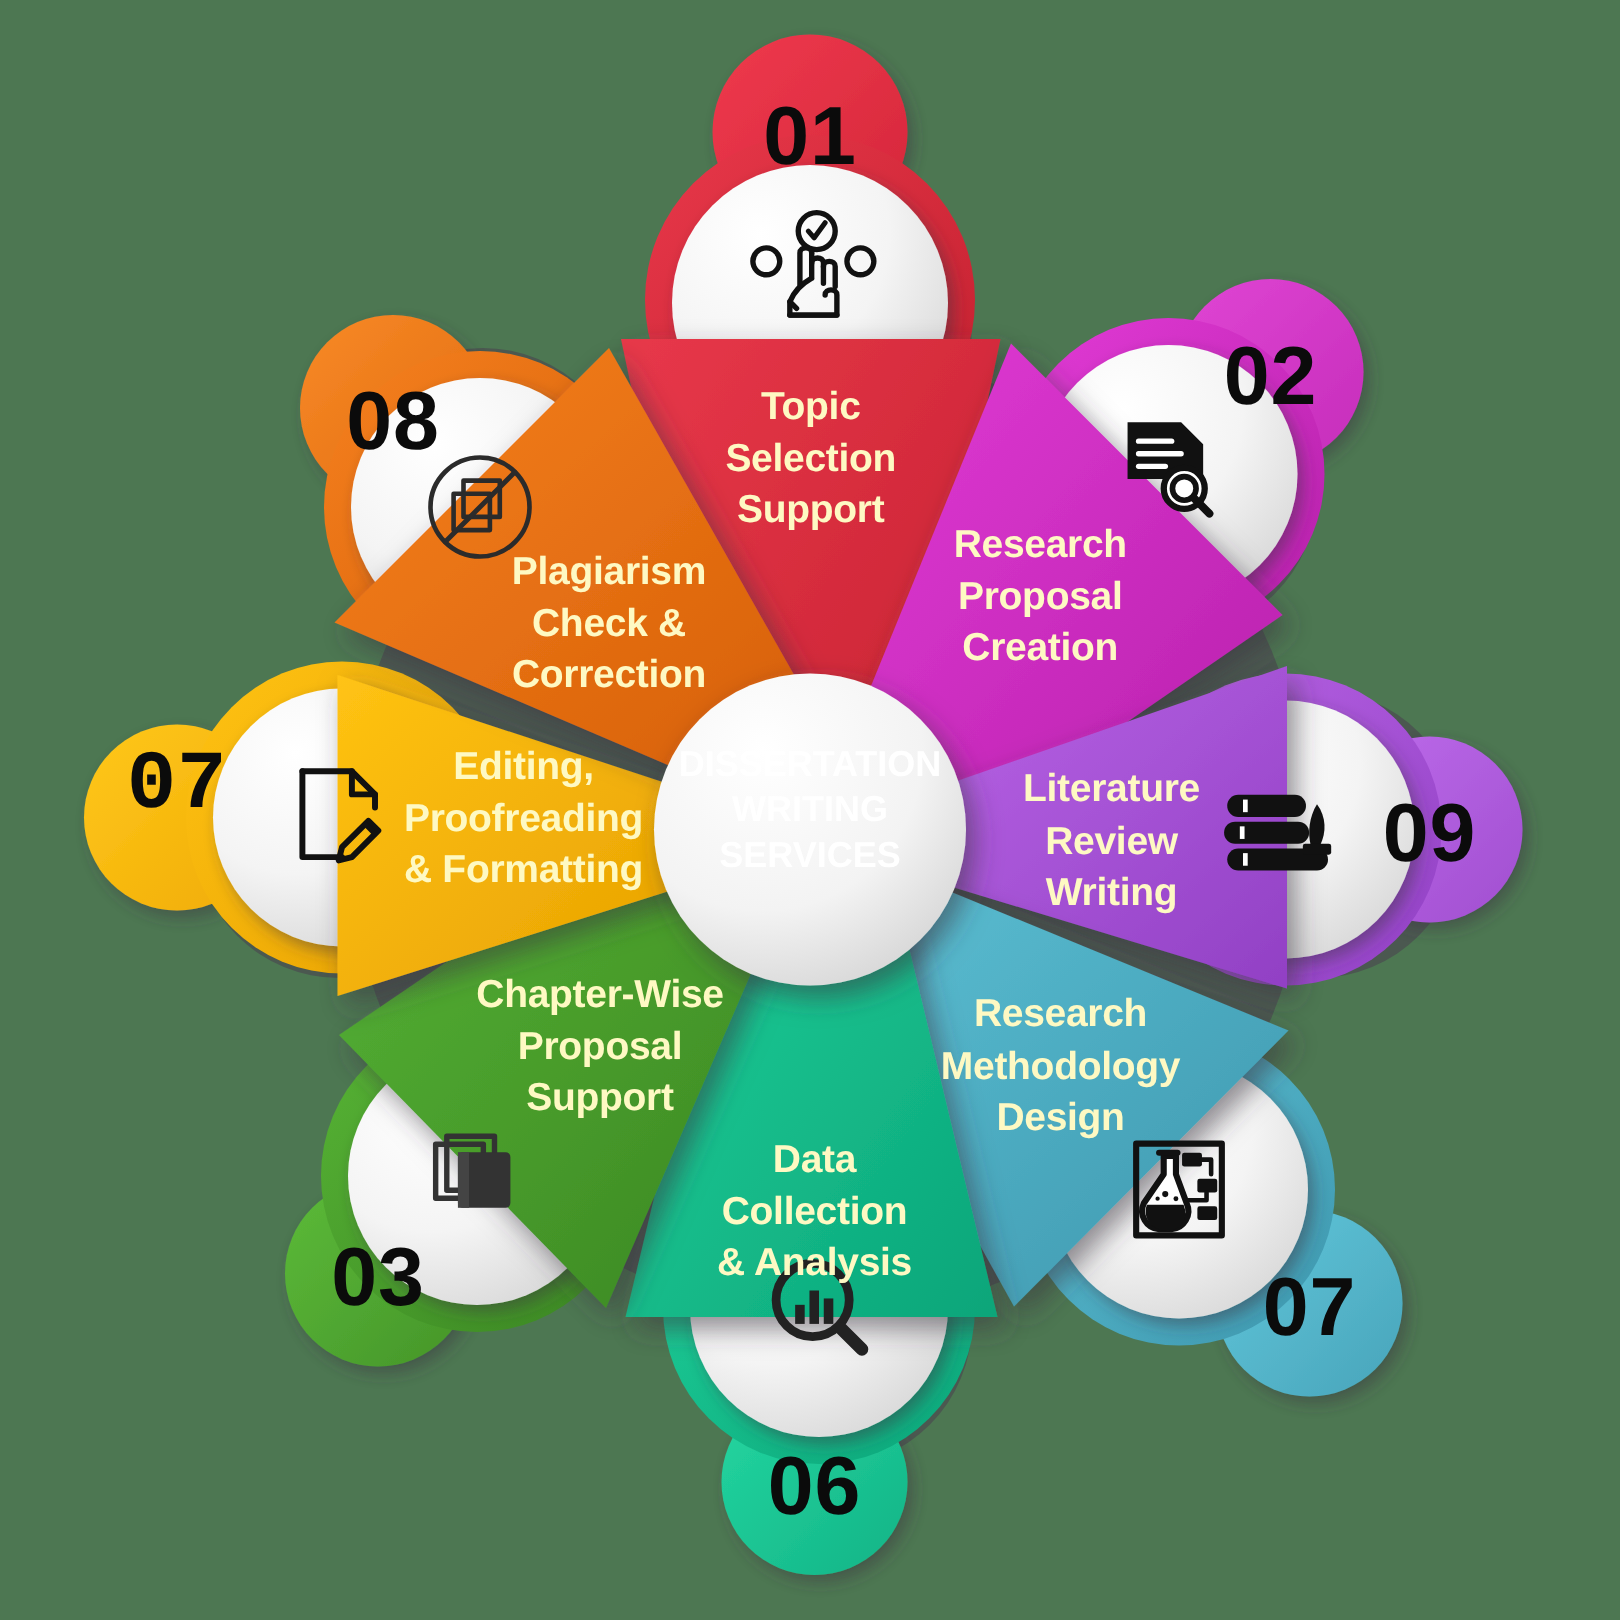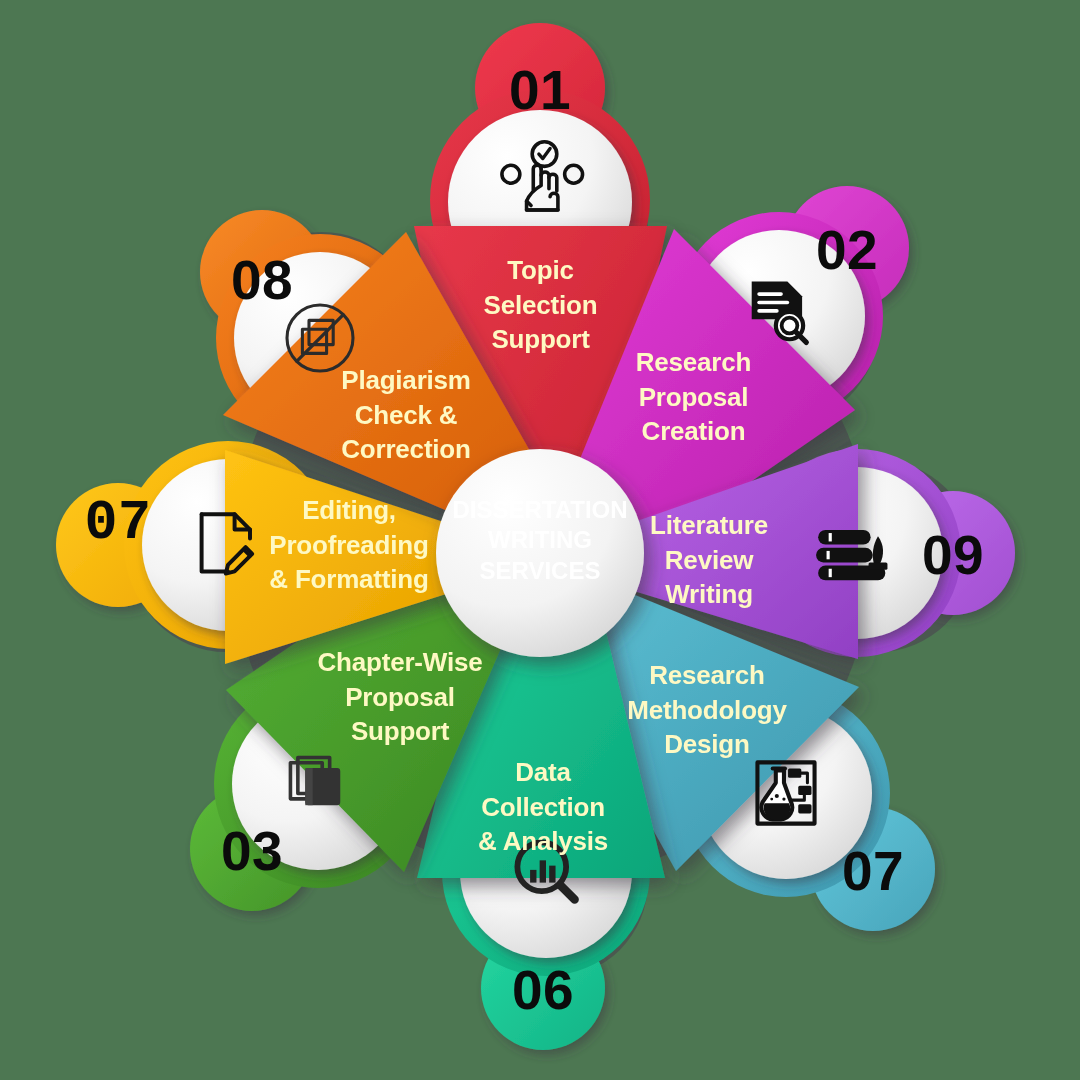--- a/index.html
+++ b/index.html
@@ -321,21 +321,21 @@
 SERVICES</div>
 
   <div class="wedge-label" style="left:437px; top:253px; width:207px;">Topic
 Selection
 Support</div>
 
   <div class="wedge-label" style="left:592px; top:345px; width:203px;">Research
 Proposal
 Creation</div>
 
-  <div class="wedge-label" style="left:610px; top:508px; width:198px;">Literature
+  <div class="wedge-label" style="left:642px; top:508px; width:198px;">Literature
 Review
 Writing</div>
 
   <div class="wedge-label" style="left:601px; top:658px; width:212px;">Research
 Methodology
 Design</div>
 
   <div class="wedge-label" style="left:440px; top:715px; width:206px;margin-top:40px;">Data
 Collection
 &amp; Analysis</div>

